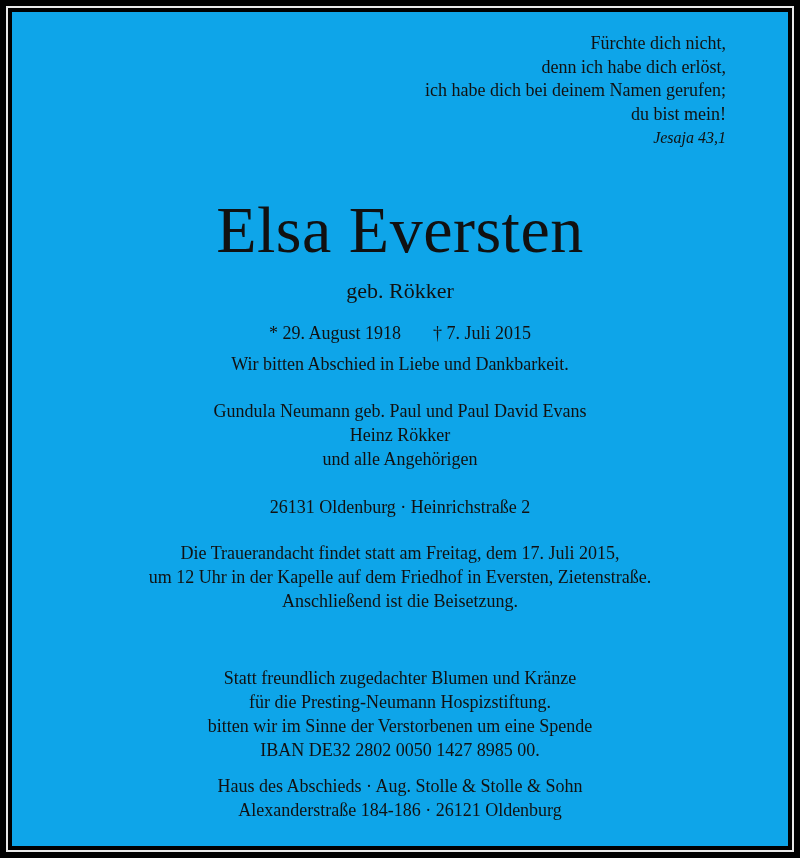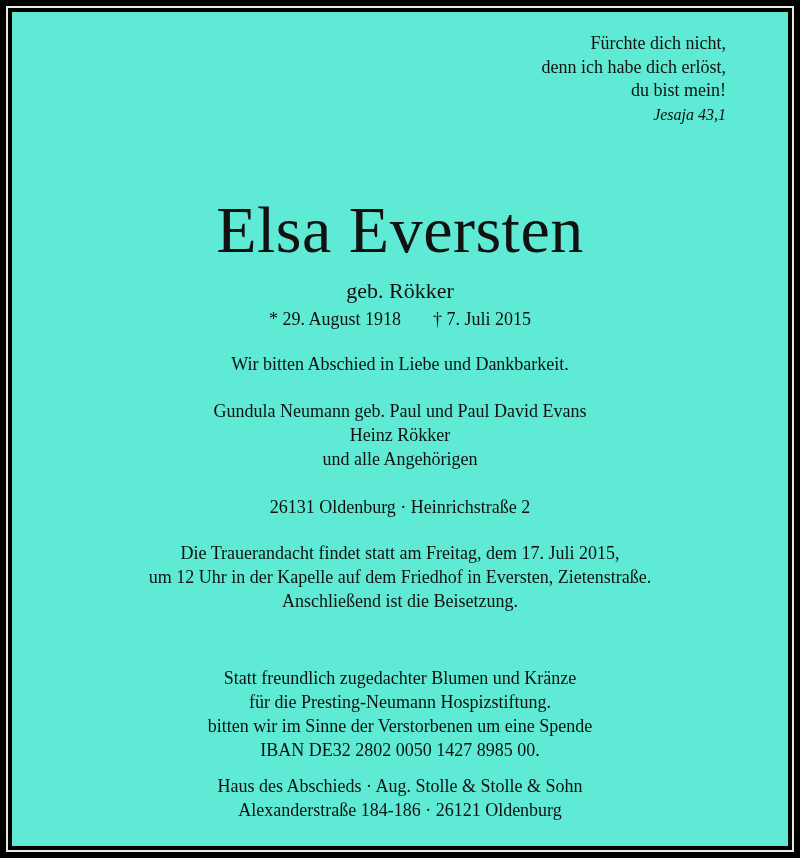--- a/index.html
+++ b/index.html
@@ -1,39 +1,40 @@
 <!DOCTYPE html>
 <html><head>
 <meta charset="utf-8">
 <style>
   html, body { margin: 0; padding: 0; background: #000; }
   body { width: 800px; height: 858px; position: relative; overflow: hidden; font-family: "Liberation Serif", "DejaVu Serif", serif; color: #111; }
   .frame-outer { position: absolute; left: 0; top: 0; width: 800px; height: 858px; background: #000; }
   .frame-line { position: absolute; left: 6px; top: 6px; right: 6px; bottom: 6px; border: 2px solid #e8e8e8; background: #000; }
-  .paper { position: absolute; left: 12px; top: 12px; right: 12px; bottom: 12px; background: #5eead4; }
+  .paper { position: absolute; left: 12px; top: 12px; right: 12px; bottom: 12px; background: #0ea5e9; }
   .verse { position: absolute; right: 62px; top: 20px; text-align: right; font-size: 18px; line-height: 23.5px; }
   .verse .ref { font-style: italic; font-size: 16px; text-align: right; }
   .center { position: absolute; left: 0; right: 0; text-align: center; }
   .name { top: 178px; font-size: 66px; line-height: 80px; letter-spacing: 0.5px; }
   .maiden { top: 266px; font-size: 22px; }
-  .dates { top: 297px; font-size: 18px; font-family: Liberation Serif, serif; }
+  .dates { top: 311px; font-size: 18px; font-family: Liberation Serif, serif; }
   .dates span + span { margin-left: 32px; }
   .txt { font-size: 18px; line-height: 24px; }
 </style>
 </head>
 <body>
 
 <div class="frame-outer">
   <div class="frame-line"></div>
 </div>
 <div class="paper">
 
   <div class="verse">
     <div>Fürchte dich nicht,</div>
     <div>denn ich habe dich erlöst,</div>
+    <div>ich habe dich bei deinem Namen gerufen;</div>
     <div>du bist mein!</div>
     <div class="ref">Jesaja 43,1</div>
   </div>
 
   <div class="center name">Elsa Eversten</div>
   <div class="center maiden">geb. Rökker</div>
   <div class="center dates">
     <span>* 29. August 1918</span><span>† 7. Juli 2015</span>
   </div>
 

